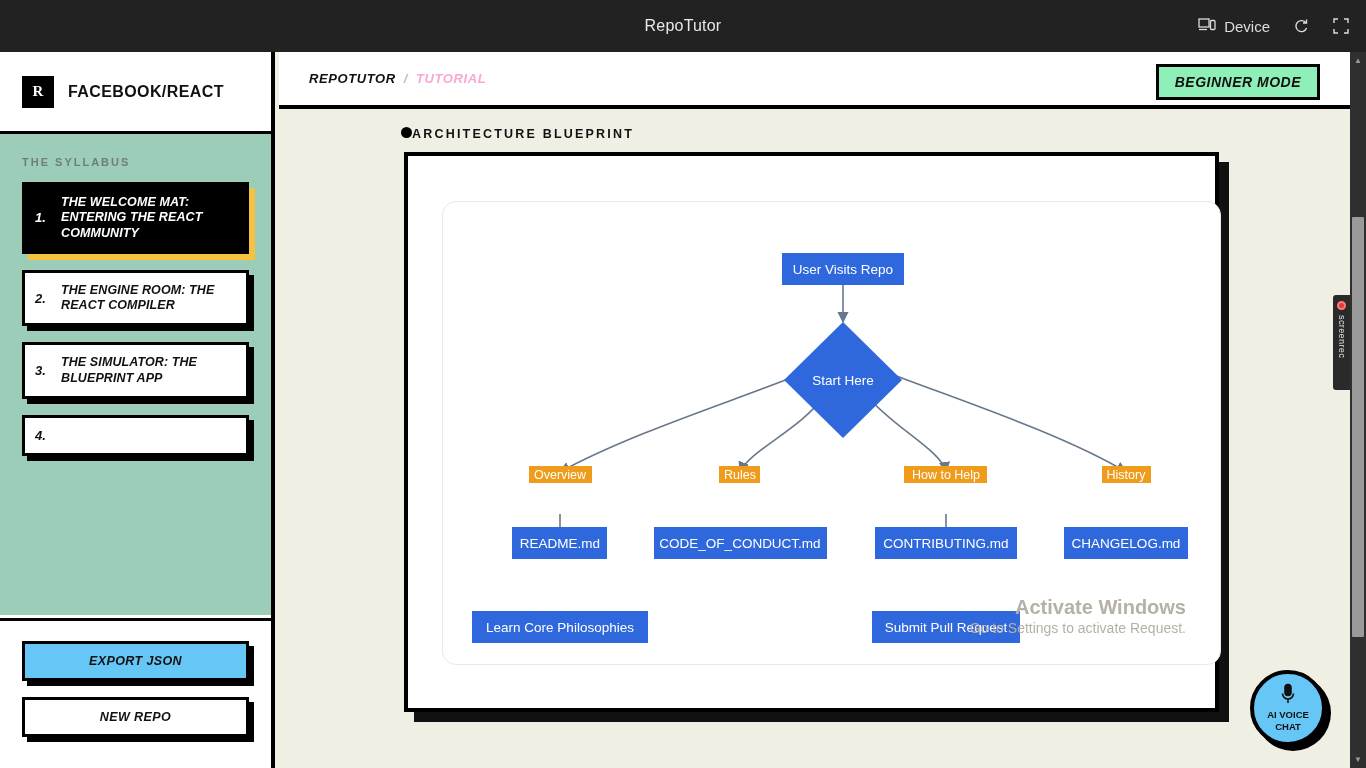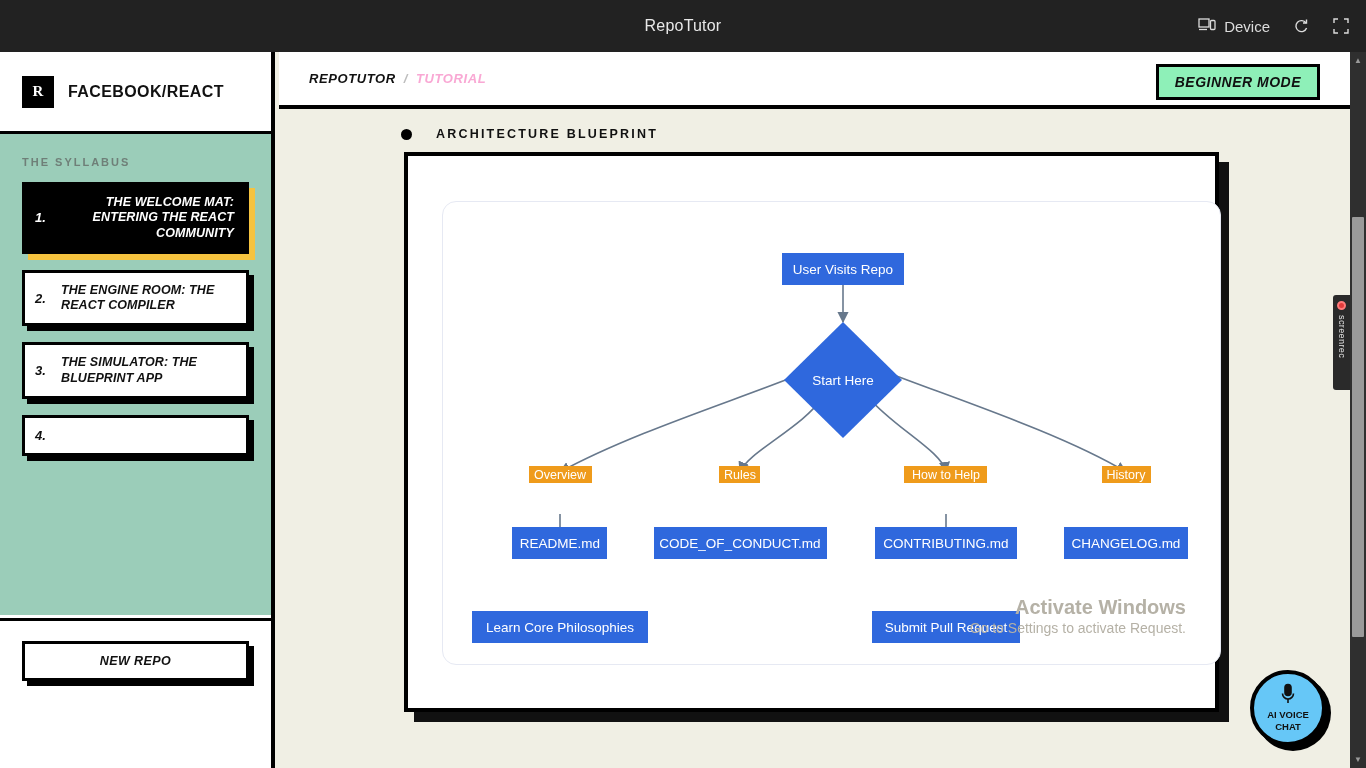--- a/index.html
+++ b/index.html
@@ -78,21 +78,21 @@
   }
   .lesson-num {
     font-size: 13px; font-weight: 800; font-style: italic; color: #111;
     min-width: 16px;
   }
   .lesson.active .lesson-num { color: #fff; }
   .lesson-label {
     font-size: 12.5px; font-weight: 800; font-style: italic;
     line-height: 1.22; color: #111; letter-spacing: .1px;
   }
-  .lesson.active .lesson-label { color: #fff; text-align: right; }
+  .lesson.active .lesson-label { color: #fff; }
 
   .sidebar-actions {
     position: absolute; bottom: 0; left: 0; width: 271px;
     background: #fff; padding: 20px 22px 22px 22px;
     border-top: 3px solid #000;
     height: 150px;
   }
   .action-btn {
     display: flex; align-items: center; justify-content: center;
     height: 40px; border: 3px solid #000; box-shadow: 5px 5px 0 #000;
@@ -121,21 +121,21 @@
   .crumb-current { color: #f9a8d4; }
   .mode-badge {
     position: absolute; right: 30px; top: 12px;
     background: #8ef0b8; border: 3px solid #000;
     padding: 7px 16px;
     font-size: 14px; font-weight: 800; font-style: italic; letter-spacing: .5px;
     color: #111; cursor: pointer;
   }
 
   .section-head {
-    display: flex; align-items: center; gap: 24px;
+    display: flex; gap: 0;
     padding: 18px 0 6px 122px;
   }
   .dot { width: 11px; height: 11px; border-radius: 50%; background: #000; }
   .section-title {
     font-size: 12.5px; font-weight: 800; letter-spacing: 2.2px; color: #111;
   }
 
   .diagram-card {
     position: absolute; left: 125px; top: 100px;
     width: 815px; height: 560px;
@@ -255,20 +255,21 @@
       <span class="lesson-num">3.</span>
       <span class="lesson-label">THE SIMULATOR: THE BLUEPRINT APP</span>
     </div>
 
     <div class="lesson">
       <span class="lesson-num">4.</span>
     </div>
   </div>
 
   <div class="sidebar-actions">
+    <div class="action-btn primary">EXPORT JSON</div>
     <div class="action-btn">NEW REPO</div>
   </div>
 </div>
 
 <div class="main">
 
   <div class="crumbbar">
     <span class="crumb">REPOTUTOR</span>
     <span class="crumb crumb-sep">/</span>
     <span class="crumb crumb-current">TUTORIAL</span>

